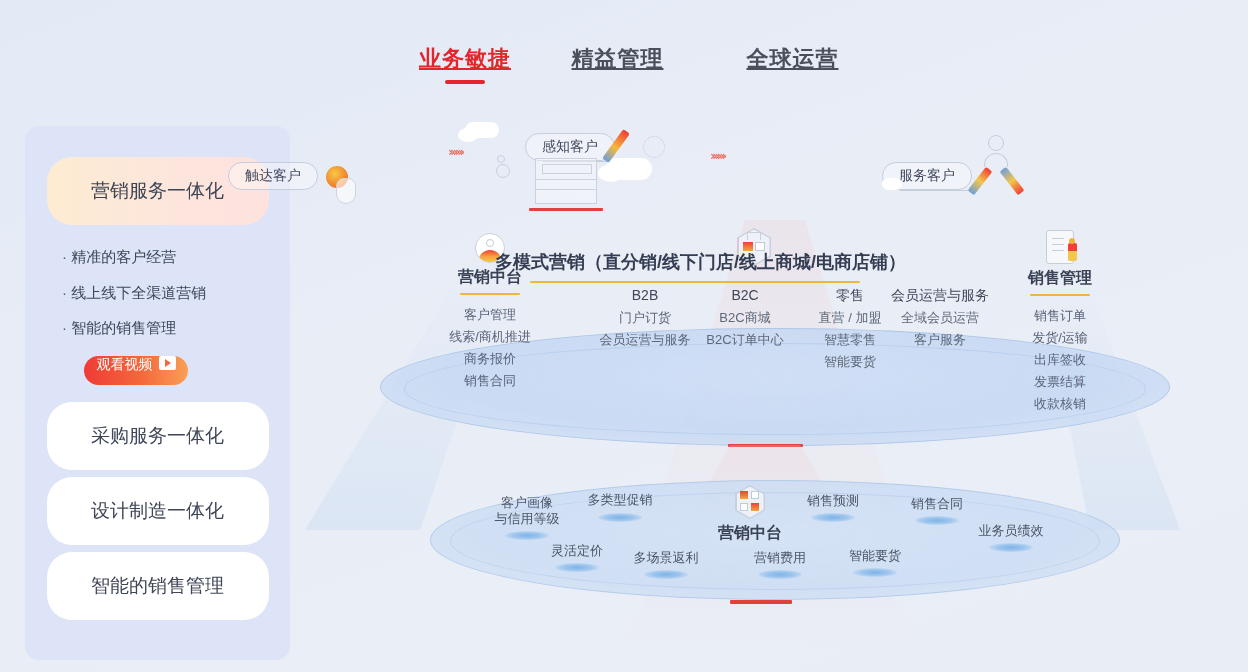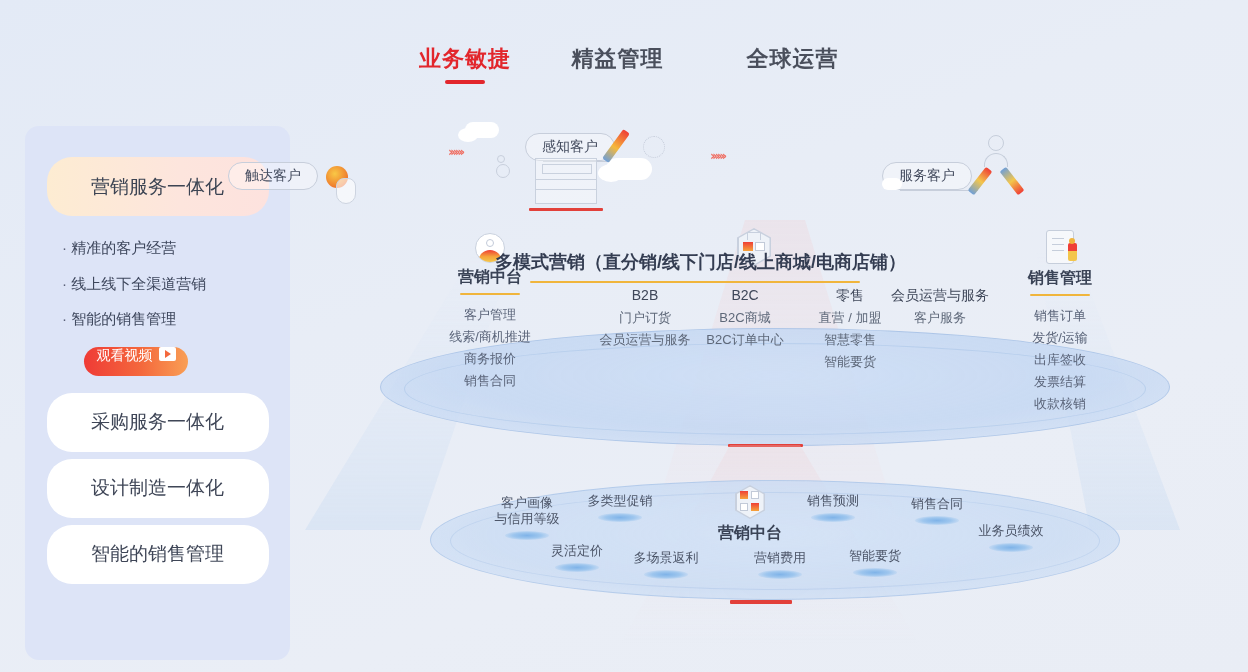--- a/index.html
+++ b/index.html
@@ -12,38 +12,38 @@
   }
 
   
   .tabs {
     position: absolute; top: 44px; left: 400px; width: 500px;
     display: flex; align-items: flex-start; gap: 0;
   }
   .tab {
     font-size: 22px; font-weight: bold; color: #4a4f5c;
     letter-spacing: 1px; cursor: pointer; position: relative;
-    padding-bottom: 10px; text-align: center;
+    padding-bottom: 10px; text-align: center; text-decoration: underline;
   }
   .tab:nth-child(1) { width: 130px; }
   .tab:nth-child(2) { width: 175px; }
   .tab:nth-child(3) { width: 175px; }
   .tab.active { color: #e2262c; }
   .tab.active::after {
     content: ""; position: absolute; left: 50%; transform: translateX(-50%);
     bottom: 0; width: 40px; height: 4px; border-radius: 2px; background: #e2262c;
   }
 
   
   .sidebar {
     position: absolute; left: 25px; top: 126px; width: 265px; height: 534px;
     background: #dde4f7; border-radius: 14px;
   }
   .side-pill {
-    width: 222px; height: 59px; margin: 0 auto; border-radius: 25px;
+    width: 222px; height: 68px; margin: 0 auto; border-radius: 25px;
     display: flex; align-items: center; justify-content: center;
     font-size: 19px; color: #3f4657; cursor: pointer;
   }
   .side-pill.active {
     margin-top: 31px;
     background: linear-gradient(90deg, #fdecd2 0%, #fde5dd 60%, #fde2de 100%);
     color: #3c4453;
   }
   .side-pill.plain { background: #ffffff; margin-top: 7px; }
   .bullets { margin-top: 24px; padding-left: 37px; }
@@ -404,20 +404,21 @@
 
   <div class="ccol" style="left:480px;top:183px;width:140px;">
     <div class="ccol-head">零售</div>
     <div class="ccol-item">直营 / 加盟</div>
     <div class="ccol-item">智慧零售</div>
     <div class="ccol-item">智能要货</div>
   </div>
 
   <div class="ccol" style="left:560px;top:183px;width:160px;">
     <div class="ccol-head">会员运营与服务</div>
+    <div class="ccol-item">全域会员运营</div>
     <div class="ccol-item">客户服务</div>
   </div>
 
   <div class="col" style="left:700px;top:130px;width:120px;">
     <div class="col-icon">
       <div class="clip">
         <div class="ln" style="top:7px;"></div>
         <div class="ln" style="top:13px;"></div>
         <div class="ln" style="top:19px;"></div>
         <div class="fig"></div>
@@ -446,21 +447,21 @@
     </div>
     <div class="bottom-center-title">营销中台</div>
   </div>
 
   <div class="tag" style="left:182px;top:395px;width:90px;">
     <div class="tag-txt">客户画像</div>
     <div class="tag-txt">与信用等级</div>
     <div class="tag-base"></div>
   </div>
 
-  <div class="tag" style="left:275px;top:393px;width:90px;">
+  <div class="tag" style="left:275px;top:393px;width:90px;font-family:Liberation Mono, monospace;">
     <div class="tag-txt">多类型促销</div>
     <div class="tag-base"></div>
   </div>
 
   <div class="tag" style="left:232px;top:443px;width:90px;">
     <div class="tag-txt">灵活定价</div>
     <div class="tag-base"></div>
   </div>
 
   <div class="tag" style="left:318px;top:450px;width:96px;">

